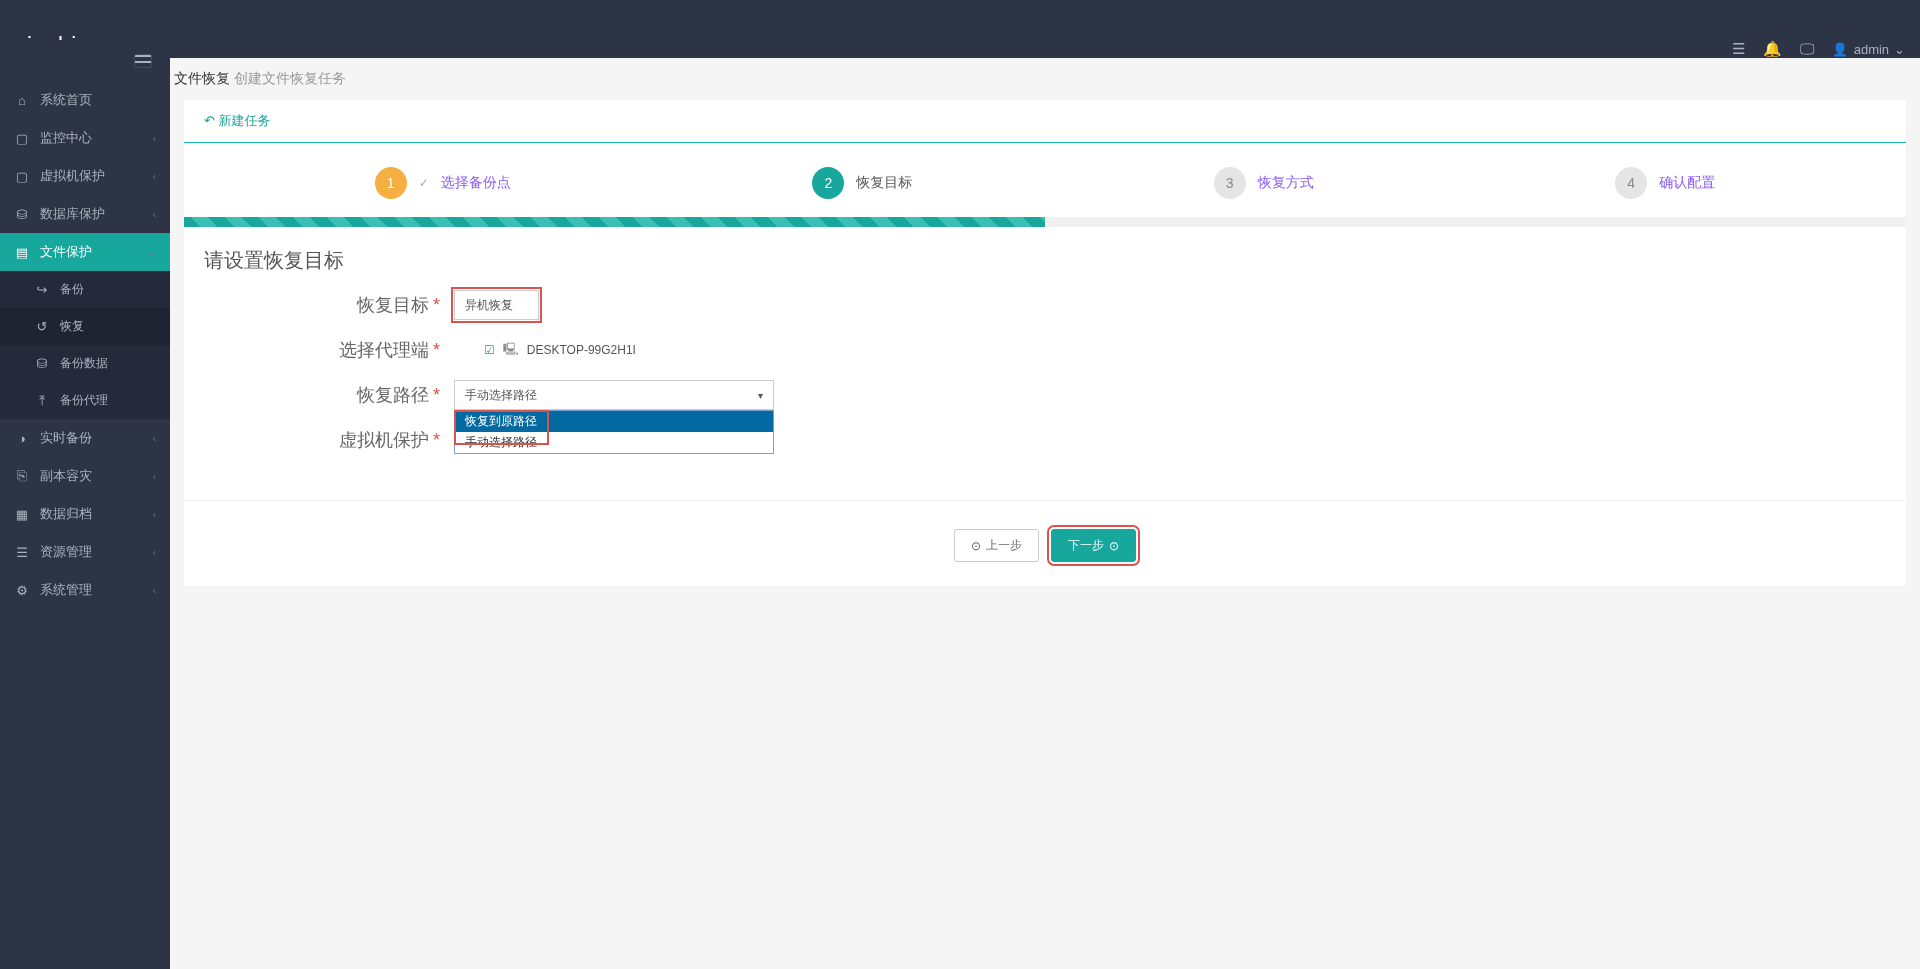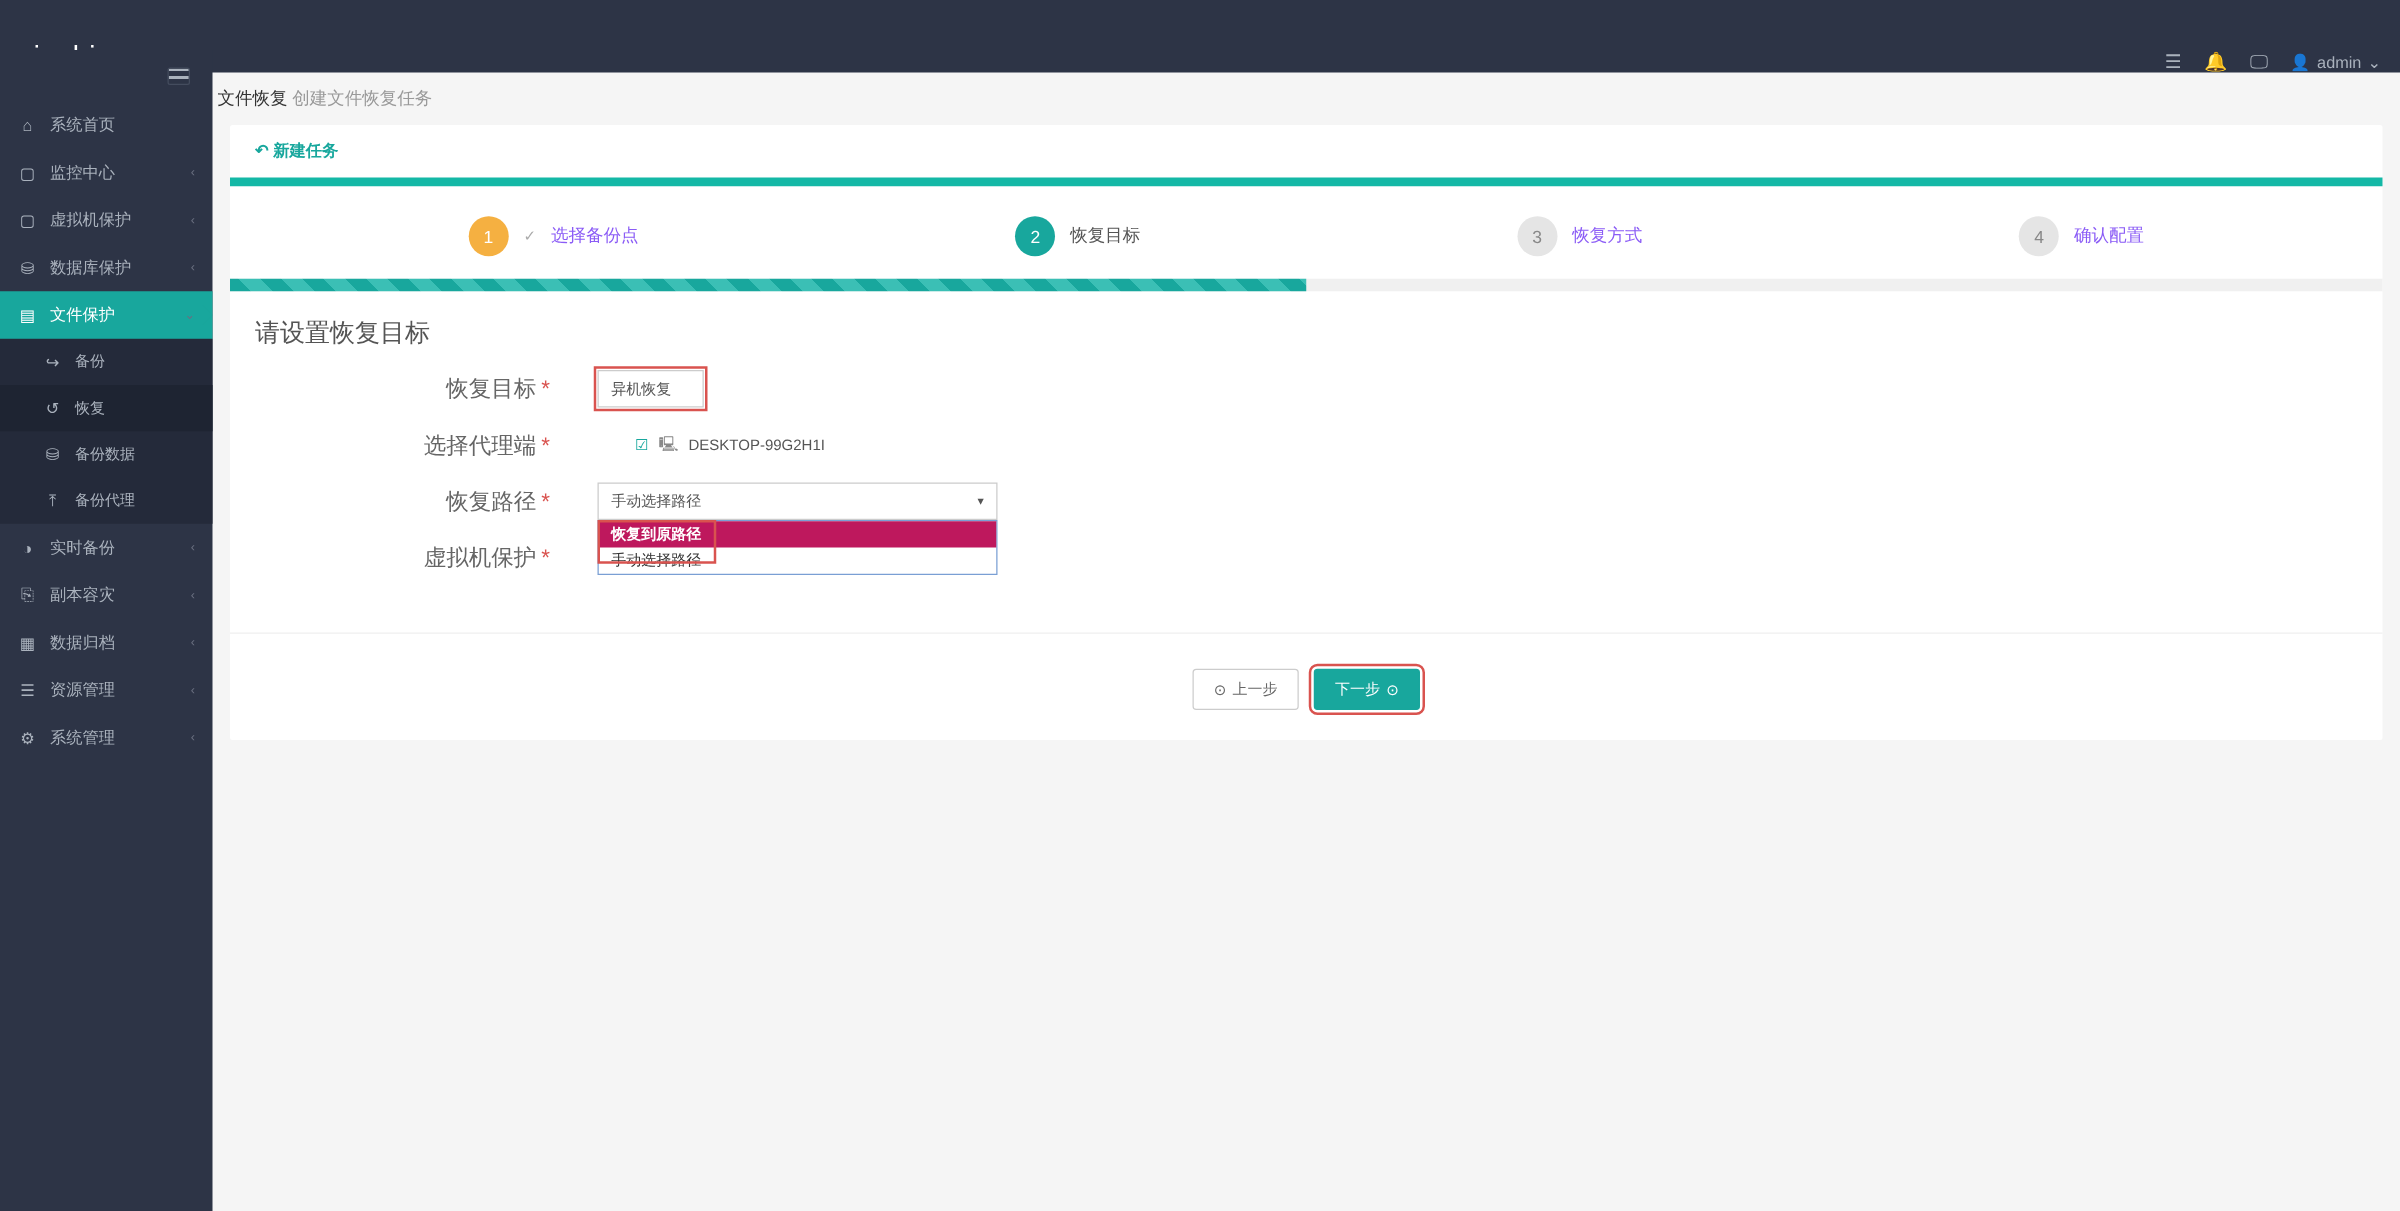--- a/index.html
+++ b/index.html
@@ -24,21 +24,21 @@
 .nav-caret { margin-left: auto; font-size: 10px; color: #6a7080; }
 .nav-sub { background: #242a3a; }
 .nav-sub .nav-item { padding-left: 34px; font-size: 12px; }
 .nav-sub .nav-item.sub-active { background: #1e2432; }
 
 
 .main { margin-left: 170px; padding: 0; }
 .breadcrumb { padding: 12px 4px; color: #999; font-size: 14px; }
 .breadcrumb .primary { color: #333; font-weight: 500; }
 .panel { background: #fff; margin: 0 14px 14px; border-radius: 2px; }
-.panel-head { padding: 12px 20px; border-bottom: 7px solid #14b8a6; font-weight: bold; }
+.panel-head { padding: 12px 20px; border-bottom: 1px solid #14b8a6; }
 .panel-head a { color: #18a79d; text-decoration: none; font-size: 13px; }
 
 
 .steps { display: flex; justify-content: space-around; padding: 24px 40px 18px; }
 .step { display: flex; align-items: center; gap: 12px; }
 .step-num { width: 32px; height: 32px; border-radius: 50%; display: flex; align-items: center; justify-content: center; color: #fff; font-size: 14px; background: #e5e5e5; color: #888; }
 .step-num.done { background: #f5b041; color: #fff; }
 .step-num.current { background: #18a79d; color: #fff; }
 .step-check { color: #aaa; font-size: 12px; }
 .step-label { color: #8b5cf6; font-size: 14px; }
@@ -47,32 +47,32 @@
 
 .progress { height: 10px; background: #f0f0f0; margin: 0 0 20px; display: flex; }
 .progress-fill { width: 50%; background: repeating-linear-gradient(45deg, #18a79d, #18a79d 12px, #3bbfb5 12px, #3bbfb5 24px); }
 
 
 .form-title { padding: 0 20px 16px; color: #555; font-size: 20px; }
 .form-body { padding: 0 20px 30px; }
 .form-row { display: flex; align-items: center; margin-bottom: 18px; }
 .form-label { width: 250px; text-align: right; padding-right: 14px; color: #666; font-size: 18px; }
 .form-label .req { color: #d9534f; margin-left: 4px; }
-.form-control { width: 320px; position: relative; margin-left: 24px; }
+.form-control { width: 320px; position: relative; }
 .select-box { width: 100%; height: 30px; border: 1px solid #ccc; background: #fff; padding: 0 10px; font-size: 12px; color: #555; display: flex; align-items: center; justify-content: space-between; cursor: pointer; }
 .select-box.red-border { outline: 2px solid #d9534f; outline-offset: 1px; }
 .select-caret { font-size: 10px; color: #555; }
 .agent-display { display: flex; align-items: center; gap: 8px; font-size: 12px; color: #555; padding-left: 30px; }
 .agent-display .chk { color: #18a79d; }
 .agent-display .host-icon { color: #888; }
 
 
 .dropdown { position: absolute; top: 30px; left: 0; right: 0; border: 1px solid #7a9fd4; background: #fff; z-index: 10; }
 .dropdown-item { padding: 2px 10px; font-size: 12px; cursor: pointer; }
-.dropdown-item.highlighted { background: #be185d; color: #fff; font-weight: bold; }
+.dropdown-item.highlighted { background: #0369a1; color: #fff; }
 .red-box-partial { position: absolute; top: -1px; left: -1px; width: 95px; height: 35px; border: 2px solid #d9534f; pointer-events: none; z-index: 11; }
 
 
 .footer-btns { display: flex; justify-content: center; gap: 12px; padding: 28px 0 24px; border-top: 1px solid #f0f0f0; }
 .btn { padding: 7px 16px; border-radius: 3px; font-size: 12px; cursor: pointer; border: 1px solid #ccc; background: #fff; display: flex; align-items: center; gap: 5px; }
 .btn-prev { color: #666; }
 .btn-next { background: #18a79d; border-color: #18a79d; color: #fff; outline: 2px solid #d9534f; outline-offset: 2px; }
 </style>
 </head>
 <body>

